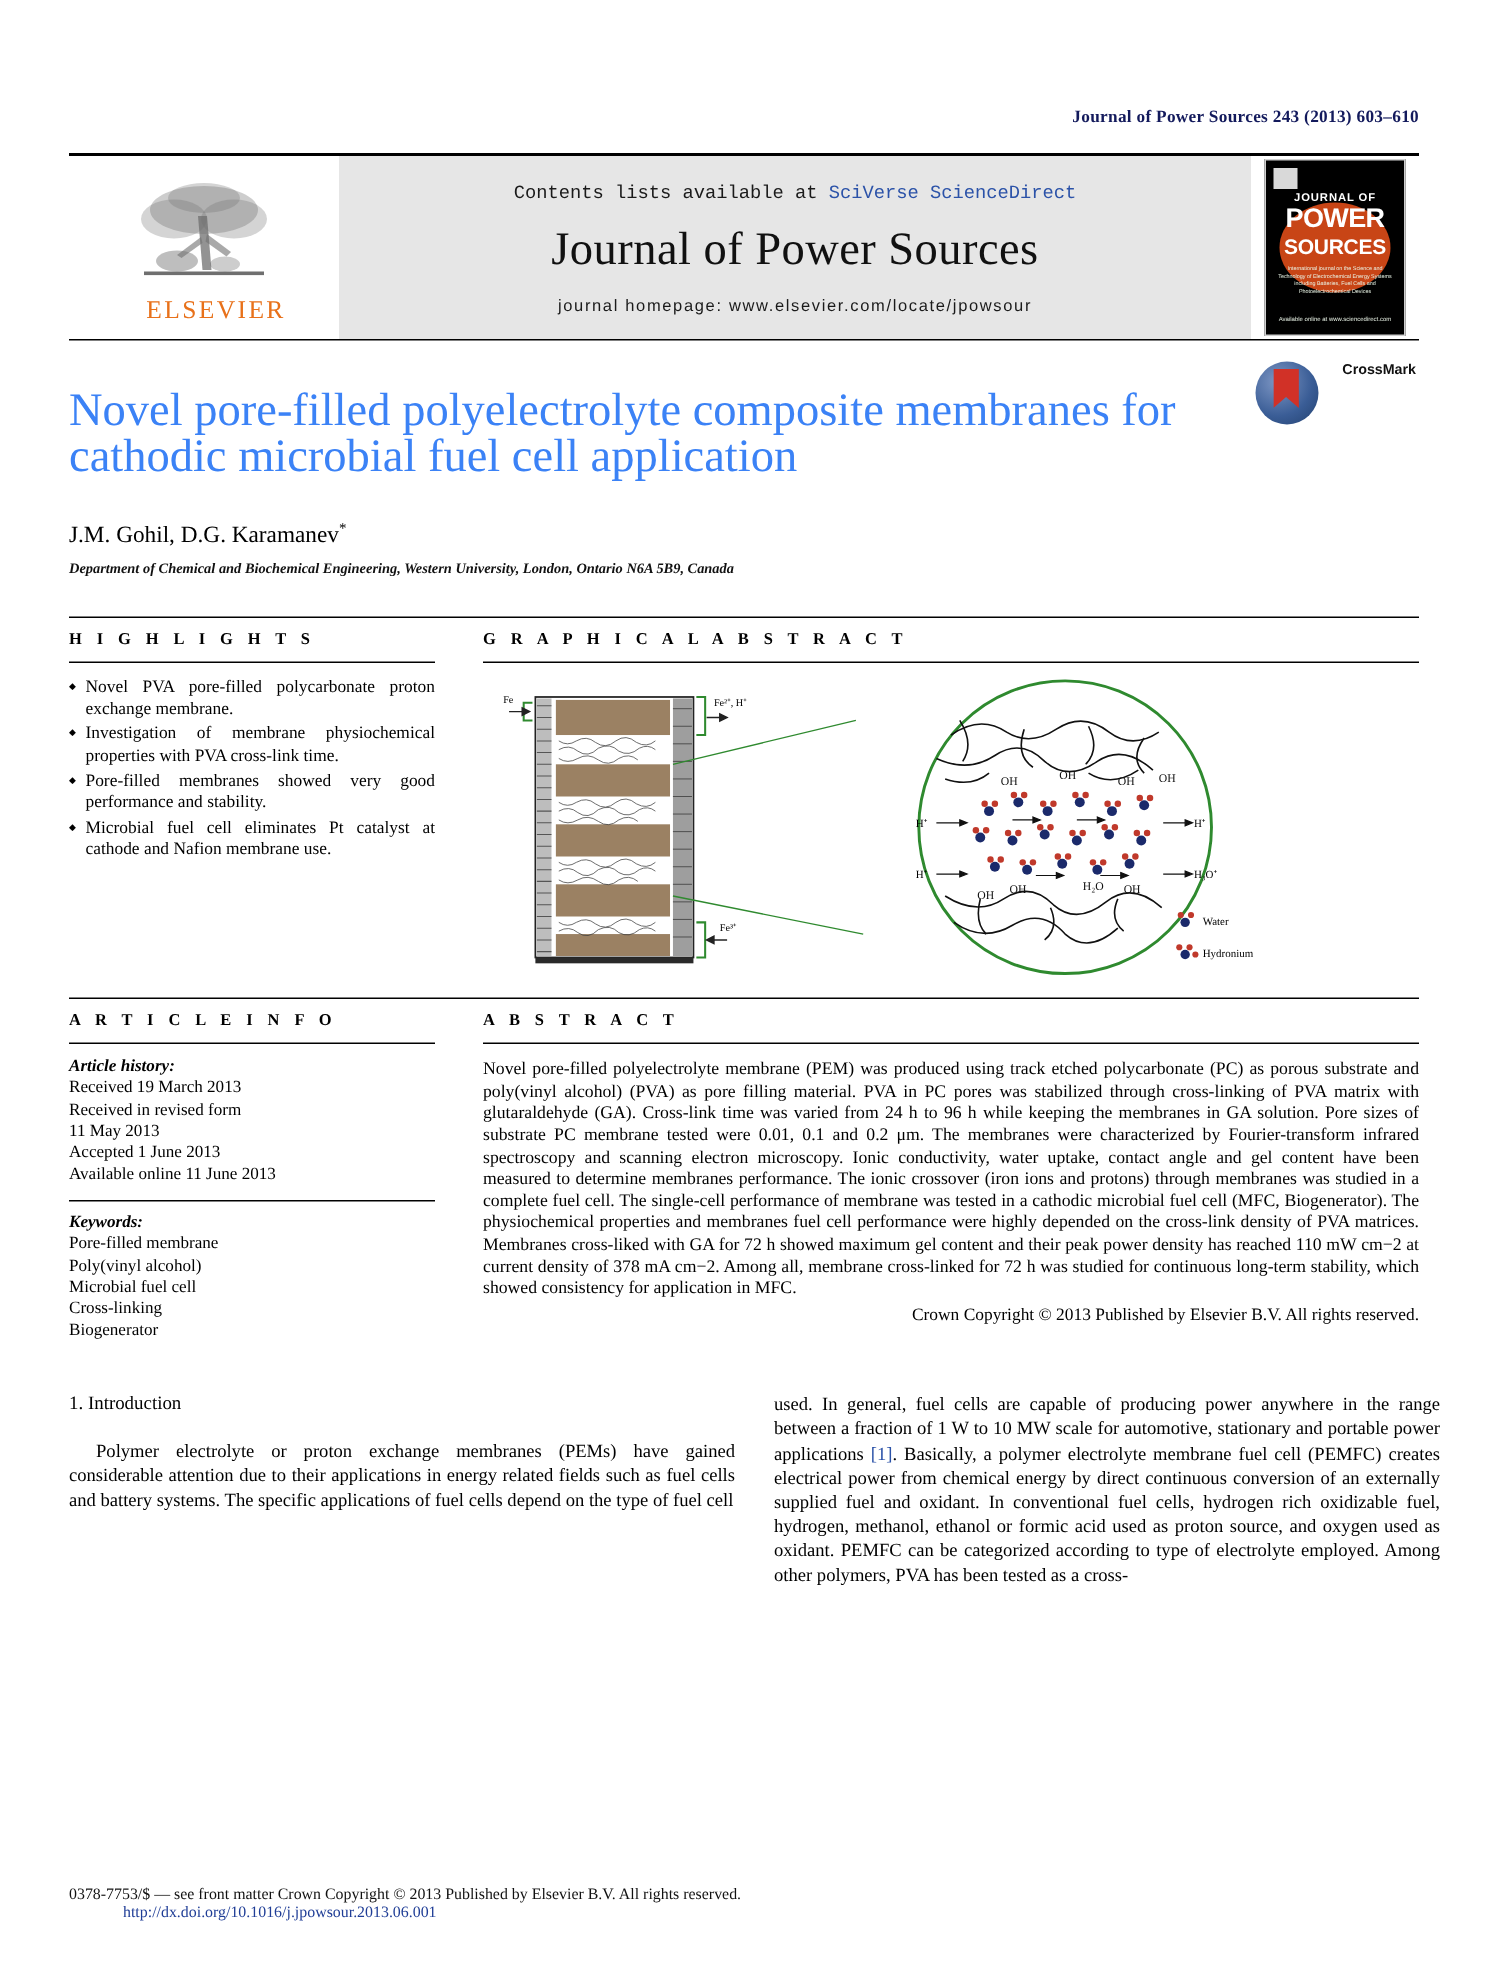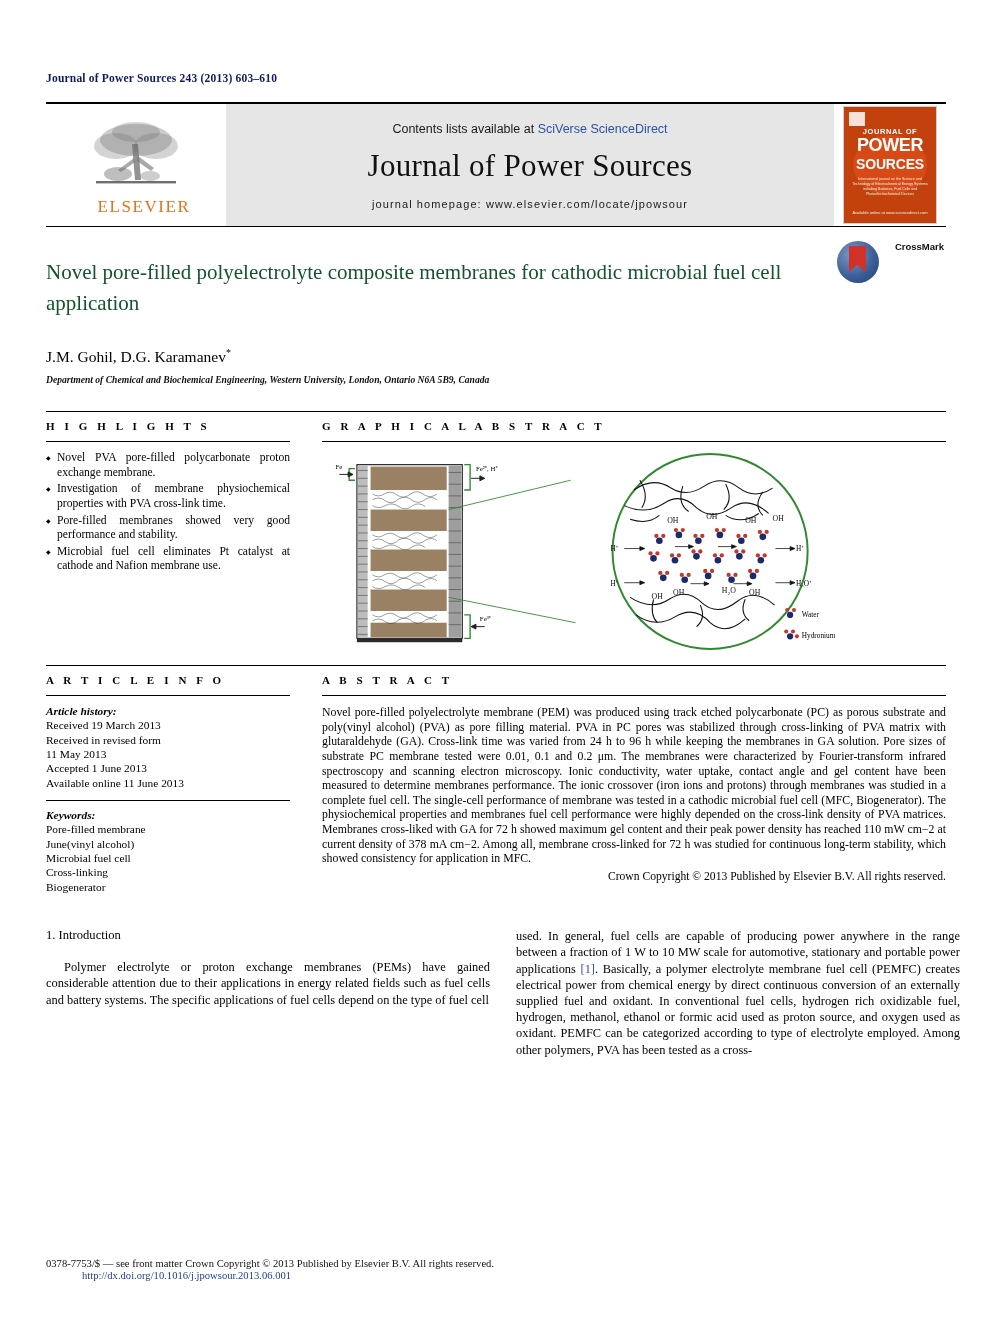--- a/index.html
+++ b/index.html
@@ -18,21 +18,21 @@
   .page {
     width: 992px;
     height: 1323px;
     position: relative;
     box-sizing: border-box;
     padding: 0 46px;
   }
 
   
   .running-head {
-    text-align: left;
+    text-align: right;
     font-family: "Liberation Serif", serif;
     font-weight: bold;
     font-size: 11.5px;
     color: #131a5c;
     padding-top: 72px;
     letter-spacing: 0.2px;
   }
 
   
   .masthead {
@@ -66,21 +66,21 @@
   .masthead-center {
     flex: 1;
     background: #e6e6e6;
     display: flex;
     flex-direction: column;
     align-items: center;
     justify-content: center;
     text-align: center;
   }
   .contents-line {
-    font-family: Liberation Sans, sans-serif;
+    font-family: Liberation Mono, monospace;
     font-size: 12.5px;
     color: #1a1a1a;
     margin-top: 2px;
   }
   .contents-line .sd-link {
     color: #2b52a8;
   }
   .journal-title-big {
     font-family: "Liberation Serif", serif;
     font-size: 31px;
@@ -97,21 +97,21 @@
   .masthead-right {
     width: 112px;
     flex: none;
     display: flex;
     align-items: center;
     justify-content: center;
   }
   .cover-thumb {
     width: 92px;
     height: 116px;
-    background: #c2410c;
+    background: #000000;
     position: relative;
     overflow: hidden;
     border: 1px solid #cfcfcf;
   }
   .cover-ellipse {
     position: absolute;
     width: 74px; height: 60px;
     left: 9px; top: 28px;
     background: #d94b18;
     border-radius: 50%;
@@ -145,24 +145,24 @@
 
   
   .title-block {
     border-top: 1px solid #000;
     margin-top: 0;
     padding-top: 30px;
     position: relative;
   }
   .art-title {
     font-family: "Liberation Serif", serif;
-    font-size: 21px;
+    font-size: 31px;
     line-height: 31px;
     width: 760px;
-    color: #14532d;
+    color: #3b82f6;
   }
   .authors {
     font-family: "Liberation Serif", serif;
     font-size: 15.5px;
     margin-top: 28px;
   }
   .authors sup { font-size: 10px; }
   .affiliation {
     font-family: "Liberation Serif", serif;
     font-style: italic;
@@ -665,21 +665,21 @@
       <div class="rule-thick"></div>
       <div class="ai-label">Article history:</div>
       <div class="ai-line">Received 19 March 2013</div>
       <div class="ai-line">Received in revised form</div>
       <div class="ai-line">11 May 2013</div>
       <div class="ai-line">Accepted 1 June 2013</div>
       <div class="ai-line">Available online 11 June 2013</div>
       <div class="rule-thin"></div>
       <div class="ai-label">Keywords:</div>
       <div class="ai-line">Pore-filled membrane</div>
-      <div class="ai-line">June(vinyl alcohol)</div>
+      <div class="ai-line">Poly(vinyl alcohol)</div>
       <div class="ai-line">Microbial fuel cell</div>
       <div class="ai-line">Cross-linking</div>
       <div class="ai-line">Biogenerator</div>
     </div>
 
     <div class="col-right">
       <div class="section-head">A B S T R A C T</div>
       <div class="rule-thick"></div>
       <div class="abstract-text">Novel pore-filled polyelectrolyte membrane (PEM) was produced using track etched polycarbonate (PC) as porous substrate and poly(vinyl alcohol) (PVA) as pore filling material. PVA in PC pores was stabilized through cross-linking of PVA matrix with glutaraldehyde (GA). Cross-link time was varied from 24 h to 96 h while keeping the membranes in GA solution. Pore sizes of substrate PC membrane tested were 0.01, 0.1 and 0.2 μm. The membranes were characterized by Fourier-transform infrared spectroscopy and scanning electron microscopy. Ionic conductivity, water uptake, contact angle and gel content have been measured to determine membranes performance. The ionic crossover (iron ions and protons) through membranes was studied in a complete fuel cell. The single-cell performance of membrane was tested in a cathodic microbial fuel cell (MFC, Biogenerator). The physiochemical properties and membranes fuel cell performance were highly depended on the cross-link density of PVA matrices. Membranes cross-liked with GA for 72 h showed maximum gel content and their peak power density has reached 110 mW cm−2 at current density of 378 mA cm−2. Among all, membrane cross-linked for 72 h was studied for continuous long-term stability, which showed consistency for application in MFC.</div>
       <div class="abstract-copy">Crown Copyright © 2013 Published by Elsevier B.V. All rights reserved.</div>

